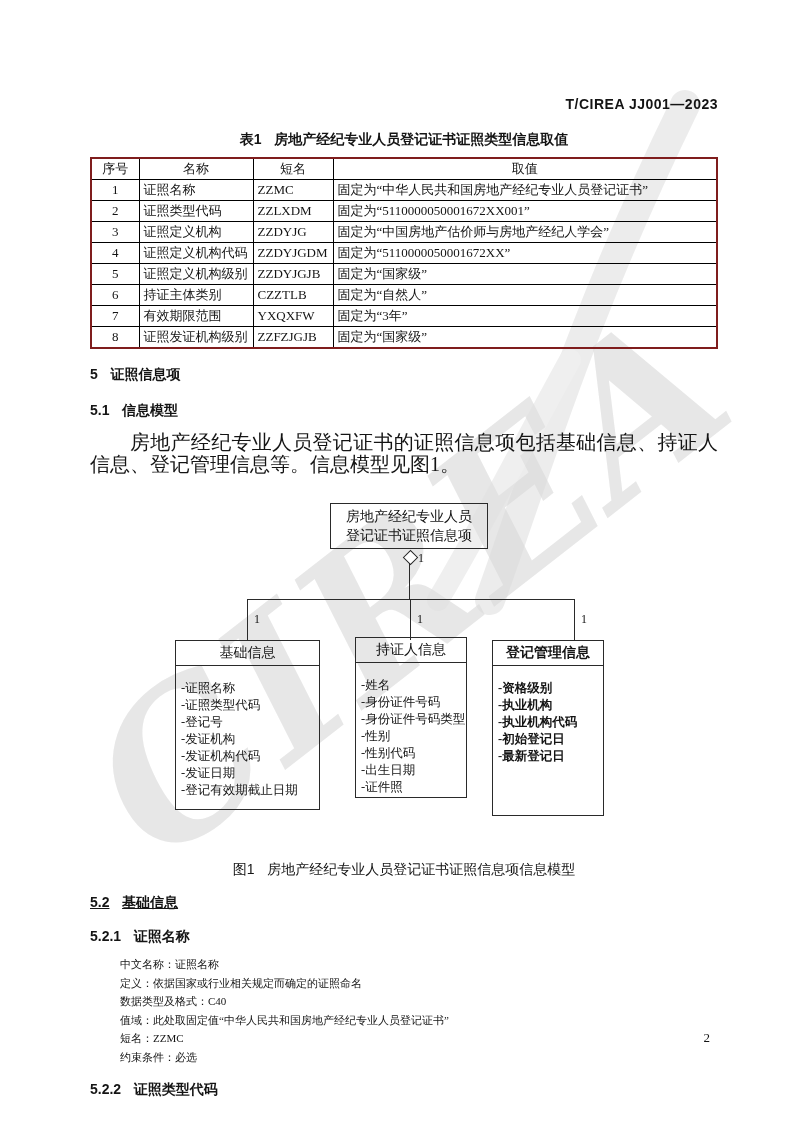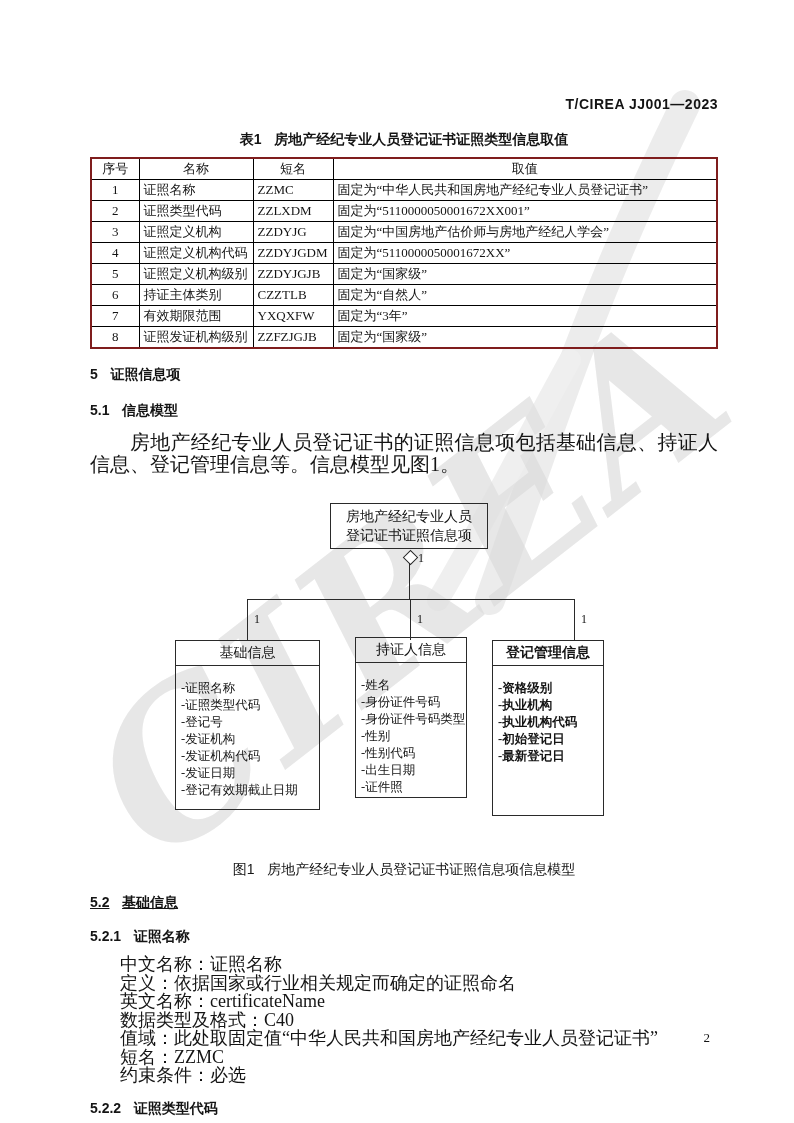--- a/index.html
+++ b/index.html
@@ -69,21 +69,21 @@
   }
   .fig-items{padding:14px 3px 4px 5px;}
   .fig-item{font-size:12.5px; line-height:17px; white-space:nowrap;}
   .fig-caption{
     text-align:center; margin-top:14px;
     font-family:"Liberation Sans","DejaVu Sans",sans-serif; font-weight:400; font-size:14px;
   }
   .fig-caption .cap-num{margin-right:.9em;}
   
   .details{margin-top:10px; margin-left:30px;}
-  .detail-line{font-size:18px; line-height:18.5px;}
+  .detail-line{font-size:11px; line-height:18.5px;}
   .page-num{
     position:absolute; right:84px; top:1030px; z-index:1;
     font-size:13px; font-family:"Liberation Serif",serif;
   }
 </style>
 </head>
 <body>
 
 <div class="page">
 
@@ -246,21 +246,20 @@
       <span>5.2</span><span class="h-title">基础信息</span>
     </h3>
 
     <h3 class="h-sec">
       <span>5.2.1</span><span class="h-title">证照名称</span>
     </h3>
 
     <div class="details">
         <div class="detail-line">中文名称：证照名称</div>
         <div class="detail-line">定义：依据国家或行业相关规定而确定的证照命名</div>
-        <div class="detail-line">英文名称：certificateName</div>
         <div class="detail-line">数据类型及格式：C40</div>
         <div class="detail-line">值域：此处取固定值“中华人民共和国房地产经纪专业人员登记证书”</div>
         <div class="detail-line">短名：ZZMC</div>
         <div class="detail-line">约束条件：必选</div>
       </div>
 
     <h3 class="h-sec" style="margin-top:14px;">
       <span>5.2.2</span><span class="h-title">证照类型代码</span>
     </h3>
 

